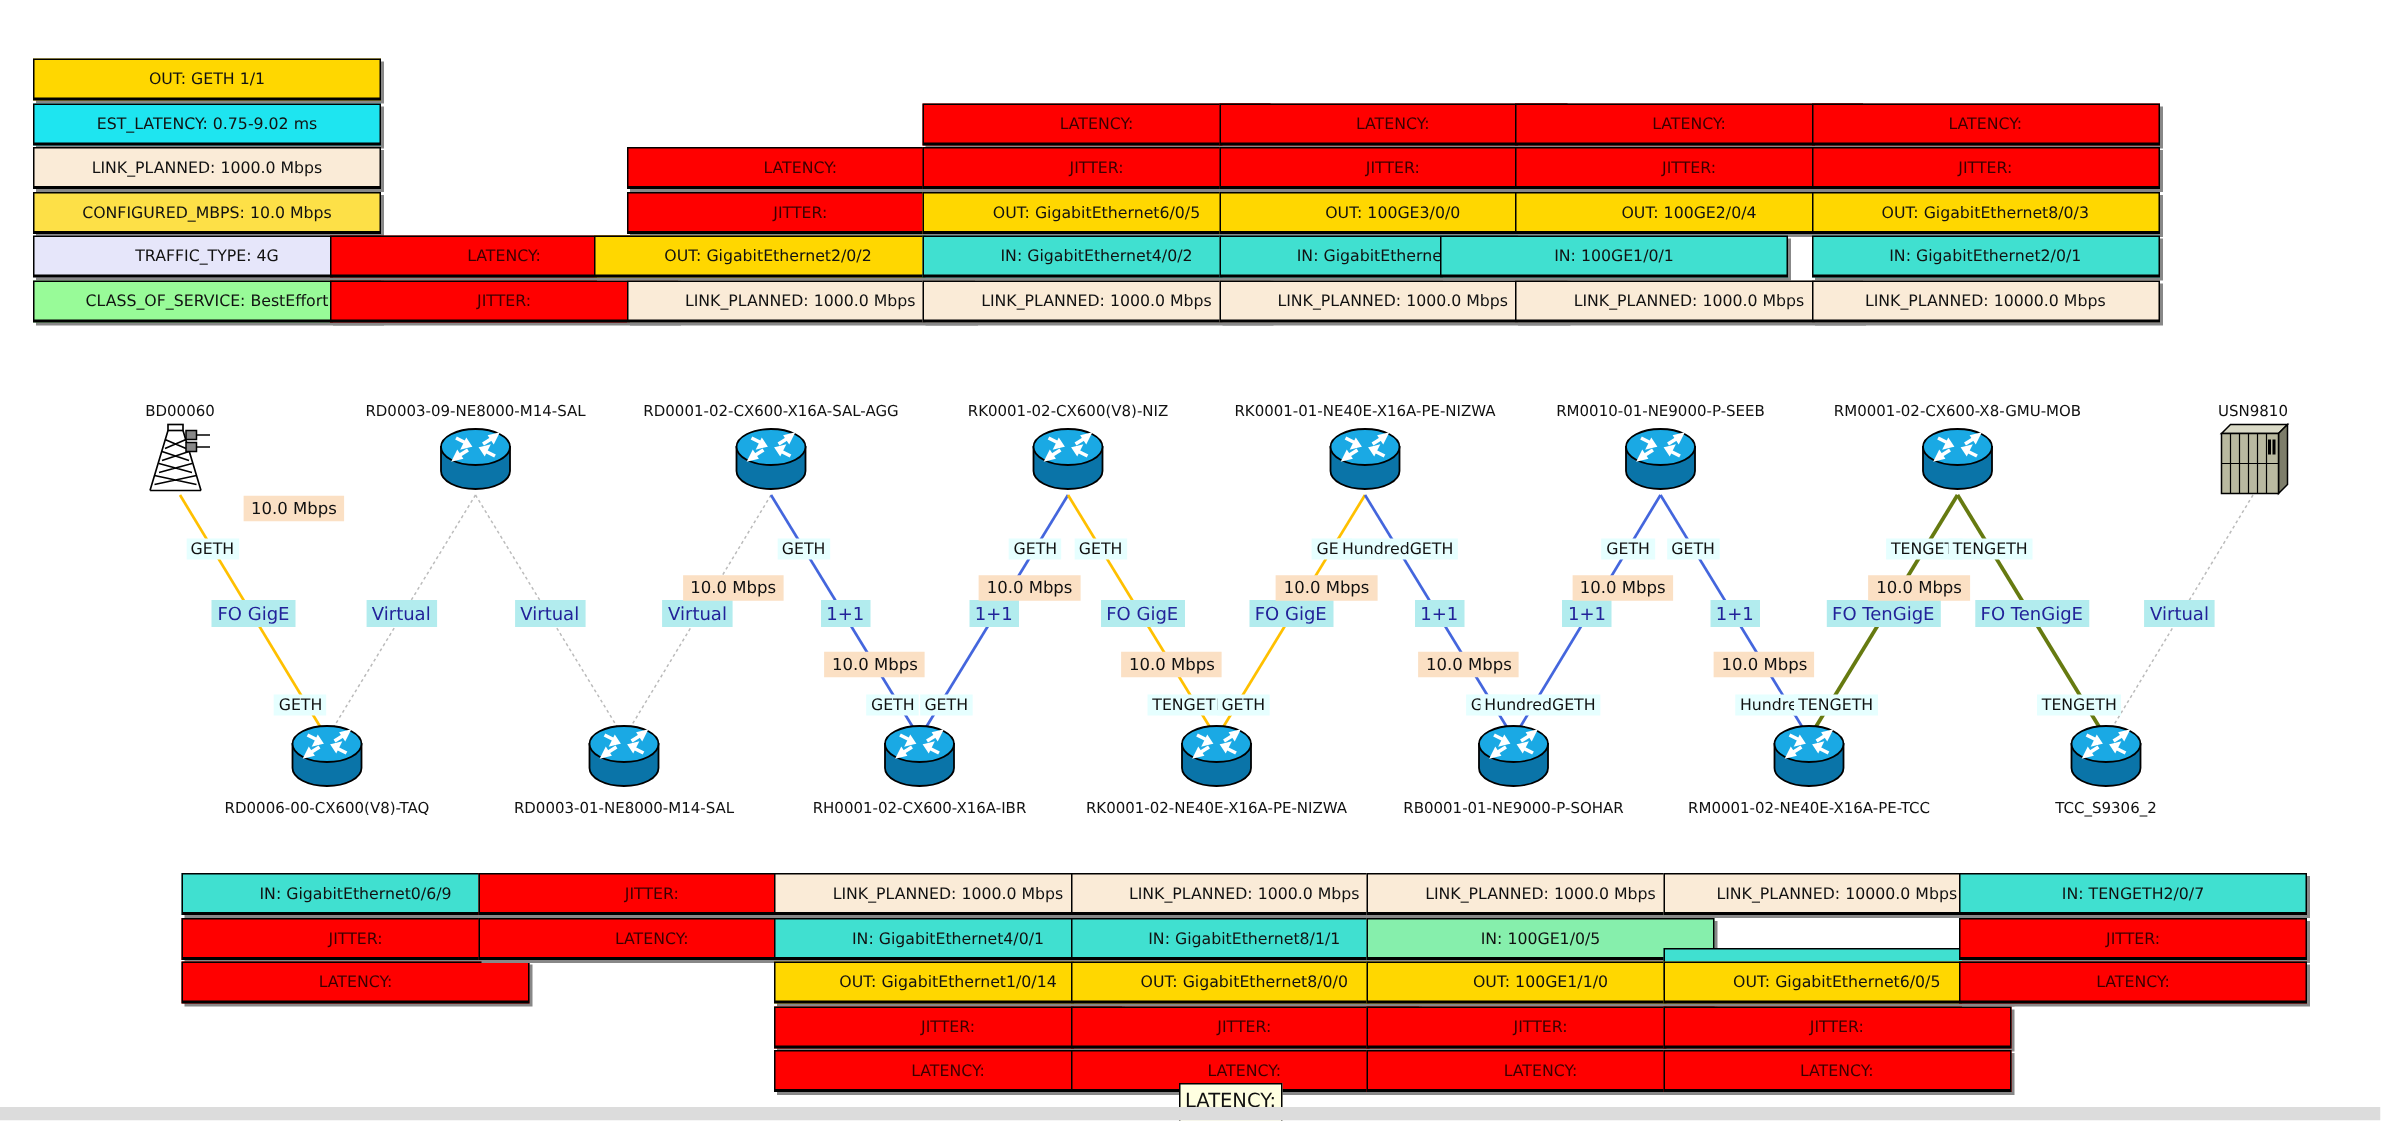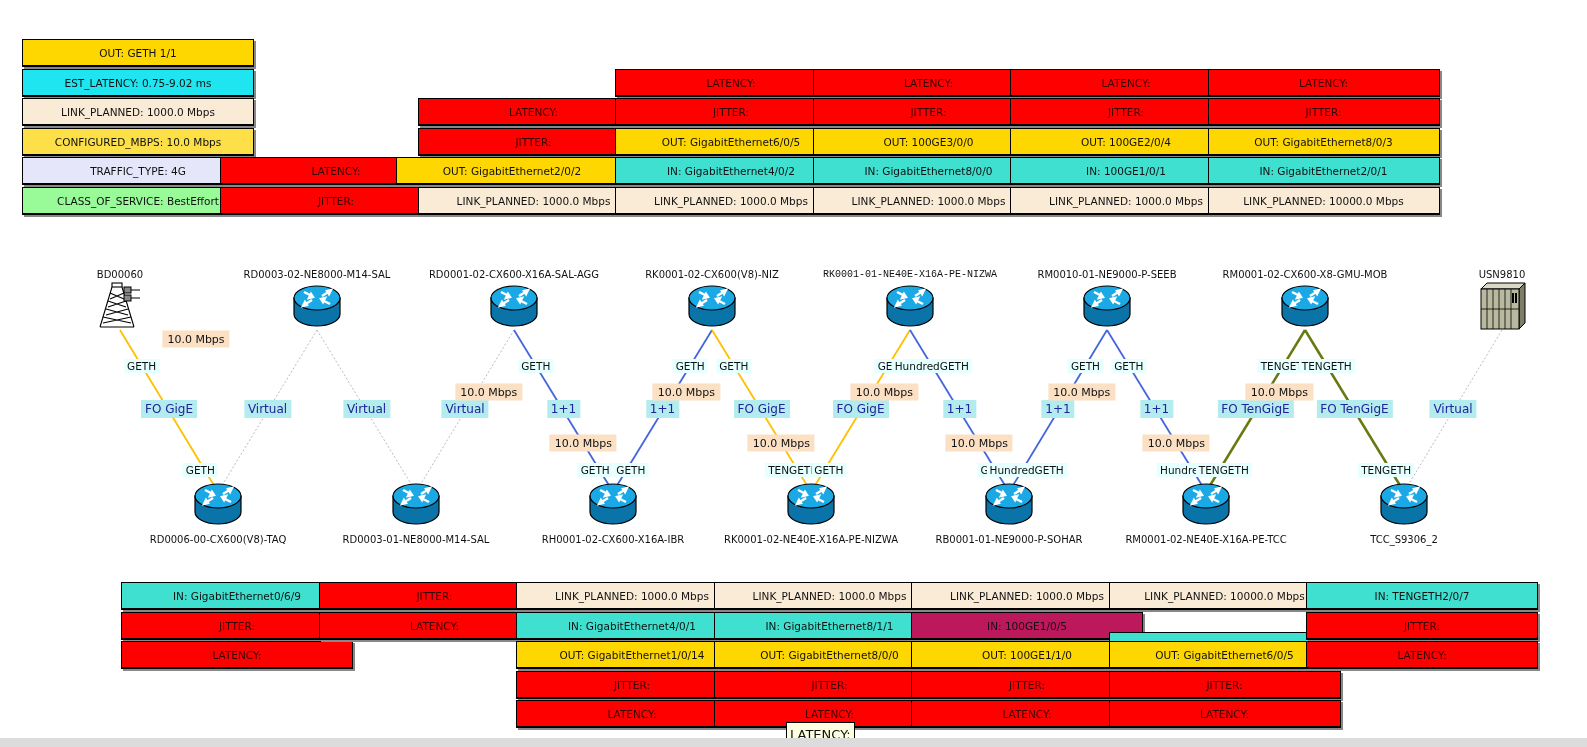--- a/index.html
+++ b/index.html
@@ -46,21 +46,21 @@
     <div class="cell" style="left: 615px; top: 157px; background: rgb(64, 224, 208);">IN: GigabitEthernet4/0/2</div>
     <div class="cell" style="left: 615px; top: 186.5px; background: rgb(250, 235, 215);">LINK_PLANNED: 1000.0 Mbps</div>
     <div class="cell red" style="left: 812.5px; top: 68.5px; background: rgb(255, 0, 0);">LATENCY:</div>
     <div class="cell red" style="left: 812.5px; top: 98px; background: rgb(255, 0, 0);">JITTER:</div>
     <div class="cell" style="left: 812.5px; top: 127.5px; background: rgb(255, 215, 0); text-align: center;">OUT: 100GE3/0/0</div>
     <div class="cell" style="left: 812.5px; top: 157px; background: rgb(64, 224, 208);">IN: GigabitEthernet8/0/0</div>
     <div class="cell" style="left: 812.5px; top: 186.5px; background: rgb(250, 235, 215);">LINK_PLANNED: 1000.0 Mbps</div>
     <div class="cell red" style="left: 1010px; top: 68.5px; background: rgb(255, 0, 0);">LATENCY:</div>
     <div class="cell red" style="left: 1010px; top: 98px; background: rgb(255, 0, 0);">JITTER:</div>
     <div class="cell" style="left: 1010px; top: 127.5px; background: rgb(255, 215, 0);">OUT: 100GE2/0/4</div>
-    <div class="cell" style="left: 1010px; top: 157px; background: rgb(64, 224, 208);">IN: 100GE1/0/1</div>
+    <div class="cell" style="left: 960px; top: 157px; background: rgb(64, 224, 208);">IN: 100GE1/0/1</div>
     <div class="cell" style="left: 1010px; top: 186.5px; background: rgb(250, 235, 215);">LINK_PLANNED: 1000.0 Mbps</div>
     <div class="cell red" style="left: 1207.5px; top: 68.5px; background: rgb(255, 0, 0);">LATENCY:</div>
     <div class="cell red" style="left: 1207.5px; top: 98px; background: rgb(255, 0, 0);">JITTER:</div>
     <div class="cell" style="left: 1207.5px; top: 127.5px; background: rgb(255, 215, 0);">OUT: GigabitEthernet8/0/3</div>
     <div class="cell" style="left: 1207.5px; top: 157px; background: rgb(64, 224, 208);">IN: GigabitEthernet2/0/1</div>
     <div class="cell" style="left: 1207.5px; top: 186.5px; background: rgb(250, 235, 215);">LINK_PLANNED: 10000.0 Mbps</div>
   </div>
 <div id="bottom-tables">
     <div class="cell" style="left: 121px; top: 582px; background: rgb(64, 224, 208);">IN: GigabitEthernet0/6/9</div>
     <div class="cell red" style="left: 121px; top: 611.5px; background: rgb(255, 0, 0);">JITTER:</div>
@@ -71,21 +71,21 @@
     <div class="cell" style="left: 516px; top: 611.5px; background: rgb(64, 224, 208);">IN: GigabitEthernet4/0/1</div>
     <div class="cell" style="left: 516px; top: 641px; background: rgb(255, 215, 0);">OUT: GigabitEthernet1/0/14</div>
     <div class="cell red" style="left: 516px; top: 670.5px; background: rgb(255, 0, 0);">JITTER:</div>
     <div class="cell red" style="left: 516px; top: 700px; background: rgb(255, 0, 0);">LATENCY:</div>
     <div class="cell" style="left: 713.5px; top: 582px; background: rgb(250, 235, 215);">LINK_PLANNED: 1000.0 Mbps</div>
     <div class="cell" style="left: 713.5px; top: 611.5px; background: rgb(64, 224, 208);">IN: GigabitEthernet8/1/1</div>
     <div class="cell" style="left: 713.5px; top: 641px; background: rgb(255, 215, 0);">OUT: GigabitEthernet8/0/0</div>
     <div class="cell red" style="left: 713.5px; top: 670.5px; background: rgb(255, 0, 0);">JITTER:</div>
     <div class="cell red" style="left: 713.5px; top: 700px; background: rgb(255, 0, 0);">LATENCY:</div>
     <div class="cell" style="left: 911px; top: 582px; background: rgb(250, 235, 215);">LINK_PLANNED: 1000.0 Mbps</div>
-    <div class="cell" style="left: 911px; top: 611.5px; background: #be185d;">IN: 100GE1/0/5</div>
+    <div class="cell" style="left: 911px; top: 611.5px; background: #86efac;">IN: 100GE1/0/5</div>
     <div class="cell" style="left: 911px; top: 641px; background: rgb(255, 215, 0);">OUT: 100GE1/1/0</div>
     <div class="cell red" style="left: 911px; top: 670.5px; background: rgb(255, 0, 0);">JITTER:</div>
     <div class="cell red" style="left: 911px; top: 700px; background: rgb(255, 0, 0);">LATENCY:</div>
     <div class="cell" style="left: 1108.5px; top: 582px; background: rgb(250, 235, 215);">LINK_PLANNED: 10000.0 Mbps</div>
     <div class="cell" style="left: 1108.5px; top: 611.5px; background: rgb(64, 224, 208); margin-top: 20px;">IN: 100GE10/0/0</div>
     <div class="cell" style="left: 1108.5px; top: 641px; background: rgb(255, 215, 0);">OUT: GigabitEthernet6/0/5</div>
     <div class="cell red" style="left: 1108.5px; top: 670.5px; background: rgb(255, 0, 0);">JITTER:</div>
     <div class="cell red" style="left: 1108.5px; top: 700px; background: rgb(255, 0, 0);">LATENCY:</div>
     <div class="cell" style="left: 1306px; top: 582px; background: rgb(64, 224, 208);">IN: TENGETH2/0/7</div>
     <div class="cell red" style="left: 1306px; top: 611.5px; background: rgb(255, 0, 0);">JITTER:</div>
@@ -174,21 +174,21 @@
           <line x1="12" y1="10" x2="20" y2="14"></line>
           <polygon points="21,15 17,16 19,12"></polygon>
           <line x1="38" y1="22" x2="30" y2="18"></line>
           <polygon points="29,17 33,16 31,20"></polygon>
           <line x1="30" y1="14" x2="38" y2="9"></line>
           <polygon points="39,8 37,12 35,9"></polygon>
           <line x1="20" y1="18" x2="12" y2="23"></line>
           <polygon points="11,24 13,20 15,23"></polygon>
         </g>
       </svg></div>
-    <div class="node-label" style="left: 317px; top: 269px;">RD0003-02-NE8000-M14-SAL</div>
+    <div class="node-label" style="left: 317px; top: 269px;">RD0003-09-NE8000-M14-SAL</div>
     <div class="icon" style="left: 514px; top: 308px;"><svg width="50" height="48" viewBox="0 0 50 48">
         <path d="M2 16 L2 32 A23 12 0 0 0 48 32 L48 16 Z" fill="#0a74a8" stroke="#000" stroke-width="1.2"></path>
         <ellipse cx="25" cy="16" rx="23" ry="12" fill="#1aa9e4" stroke="#000" stroke-width="1.2"></ellipse>
         <g stroke="#fff" stroke-width="2.4" fill="#fff">
           <line x1="12" y1="10" x2="20" y2="14"></line>
           <polygon points="21,15 17,16 19,12"></polygon>
           <line x1="38" y1="22" x2="30" y2="18"></line>
           <polygon points="29,17 33,16 31,20"></polygon>
           <line x1="30" y1="14" x2="38" y2="9"></line>
           <polygon points="39,8 37,12 35,9"></polygon>
@@ -219,21 +219,21 @@
           <line x1="12" y1="10" x2="20" y2="14"></line>
           <polygon points="21,15 17,16 19,12"></polygon>
           <line x1="38" y1="22" x2="30" y2="18"></line>
           <polygon points="29,17 33,16 31,20"></polygon>
           <line x1="30" y1="14" x2="38" y2="9"></line>
           <polygon points="39,8 37,12 35,9"></polygon>
           <line x1="20" y1="18" x2="12" y2="23"></line>
           <polygon points="11,24 13,20 15,23"></polygon>
         </g>
       </svg></div>
-    <div class="node-label" style="left: 910px; top: 269px; font-family: Liberation Mono, monospace;">RK0001-01-NE40E-X16A-PE-NIZWA</div>
+    <div class="node-label" style="left: 910px; top: 269px;">RK0001-01-NE40E-X16A-PE-NIZWA</div>
     <div class="icon" style="left: 1107px; top: 308px;"><svg width="50" height="48" viewBox="0 0 50 48">
         <path d="M2 16 L2 32 A23 12 0 0 0 48 32 L48 16 Z" fill="#0a74a8" stroke="#000" stroke-width="1.2"></path>
         <ellipse cx="25" cy="16" rx="23" ry="12" fill="#1aa9e4" stroke="#000" stroke-width="1.2"></ellipse>
         <g stroke="#fff" stroke-width="2.4" fill="#fff">
           <line x1="12" y1="10" x2="20" y2="14"></line>
           <polygon points="21,15 17,16 19,12"></polygon>
           <line x1="38" y1="22" x2="30" y2="18"></line>
           <polygon points="29,17 33,16 31,20"></polygon>
           <line x1="30" y1="14" x2="38" y2="9"></line>
           <polygon points="39,8 37,12 35,9"></polygon>

